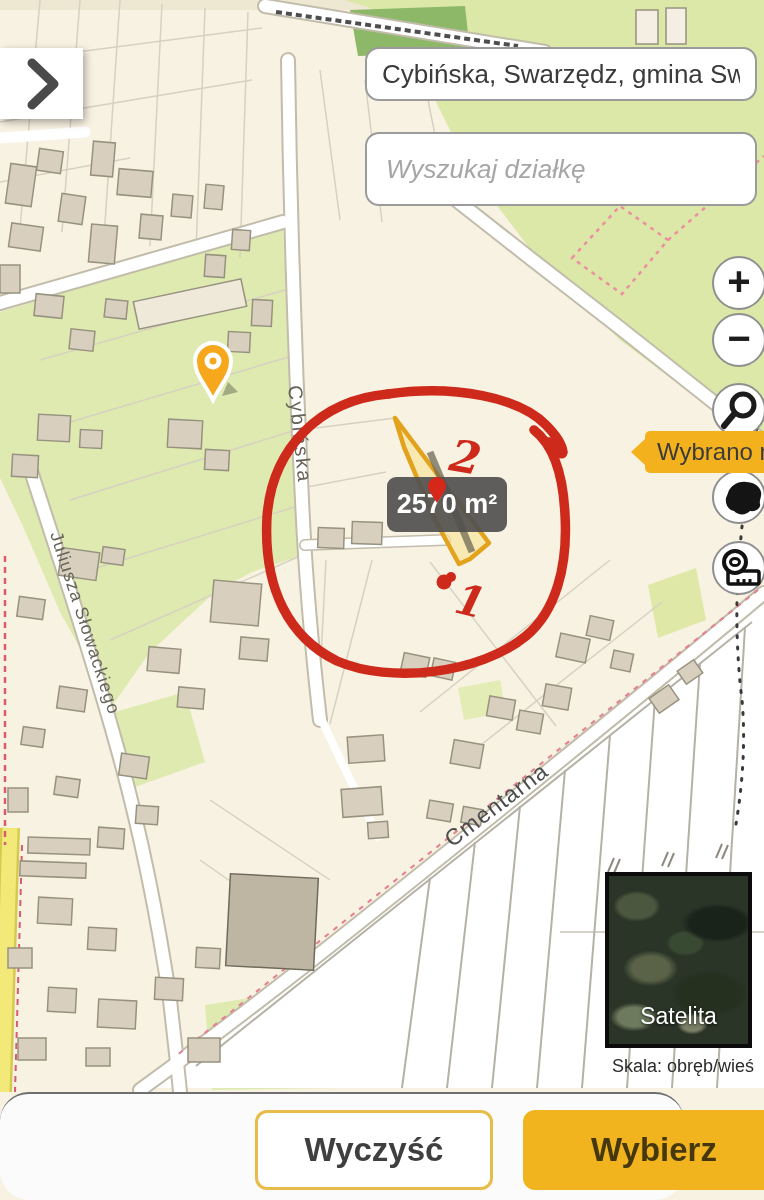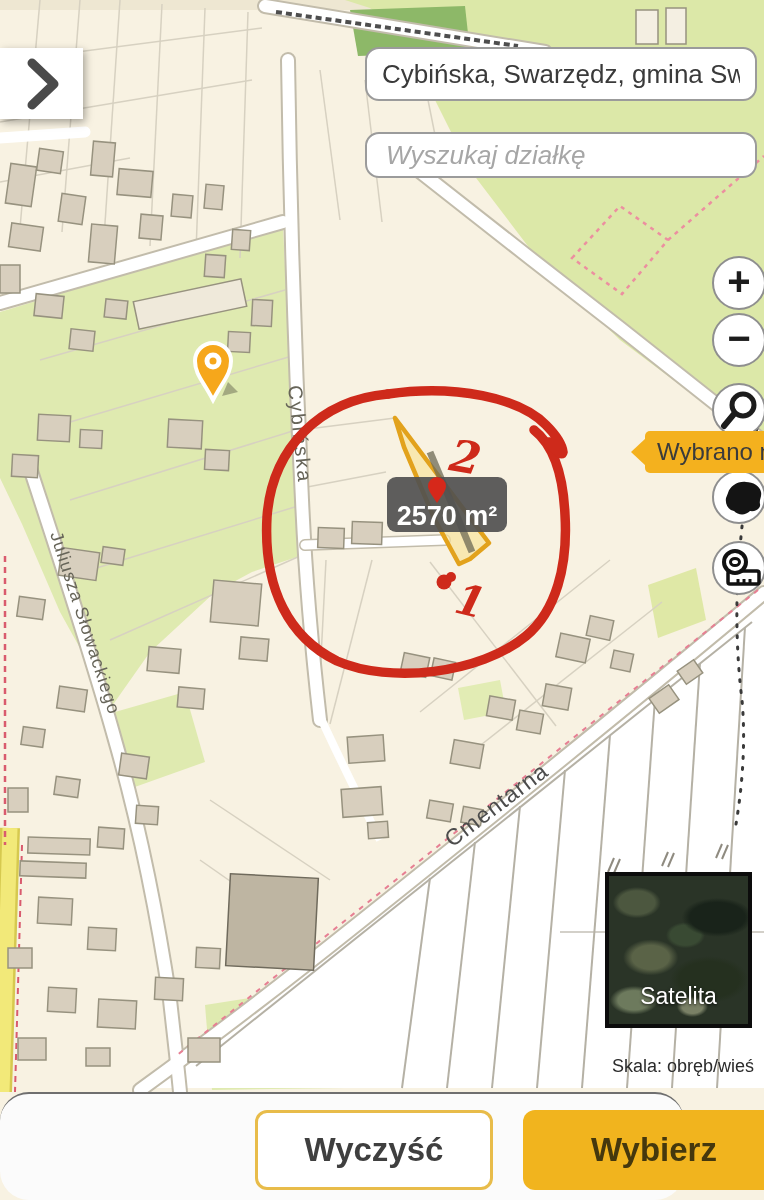--- a/index.html
+++ b/index.html
@@ -12,42 +12,42 @@
   svg.map { display:block; }
 
   
   .expand-btn { position:absolute; left:0; top:48px; width:83px; height:71px; background:#fff;
     box-shadow:2px 3px 8px rgba(0,0,0,.35); display:flex; align-items:center; justify-content:center; cursor:pointer; }
 
   .search-box { position:absolute; left:365px; width:392px; height:54px; background:#fff;
     border:2px solid #9b9b9b; border-radius:14px; padding:0 15px; font-size:26px; color:#3a3a3a;
     font-family:"Liberation Sans", sans-serif; outline:none; }
   #location-input { top:47px; }
-  #parcel-input { top:132px; height:46px;padding-left:19px; }
+  #parcel-input { top:132px; height:74px;padding-left:19px; }
   #parcel-input::placeholder { font-style:italic; color:#a6a6a6; opacity:1; }
 
   .ctl { position:absolute; left:712px; width:54px; height:54px; border-radius:50%;
     background:#fff; border:2px solid #8f8f8f; display:flex; align-items:center; justify-content:center;
     cursor:pointer; }
   .ctl .glyph { font-size:40px; font-weight:bold; color:#1c1c1c; line-height:1; margin-top:-4px; }
   #zoom-in { top:256px; } #zoom-out { top:313px; }
   #search-tool { top:383px; } #region-tool { top:470px; } #measure-tool { top:541px; }
 
   .badge { position:absolute; left:645px; top:431px; height:42px; width:130px; background:#f4b11e;
     border-radius:5px; display:flex; align-items:center; padding-left:12px; overflow:hidden; z-index:5; }
   .badge-text { font-size:24px; color:#3b3b3b; white-space:nowrap; }
   .badge-arrow { position:absolute; left:631px; top:438px; width:0; height:0; z-index:5;
     border-top:14px solid transparent; border-bottom:14px solid transparent; border-right:15px solid #f4b11e; }
 
   .area-tooltip { position:absolute; left:387px; top:477px; width:120px; height:55px;
-    background:rgba(80,80,80,.92); border-radius:9px; display:flex; align-items:flex-end; justify-content:center; z-index:3; }
+    background:rgba(80,80,80,.92); border-radius:9px; display:flex; align-items:center; justify-content:center; z-index:3; }
   .area-tooltip span { color:#fff; font-size:27px; font-weight:bold; }
   .marker-dot { position:absolute; left:426px; top:477px; z-index:4; }
 
-  .sat-thumb { position:absolute; left:605px; top:872px; width:147px; height:156px;
+  .sat-thumb { position:absolute; left:605px; top:872px; width:147px; height:176px;
     border:4px solid #0c0c0c; cursor:pointer; z-index:4;
     background:
       radial-gradient(40px 26px at 20% 18%, #4c573f 0 45%, transparent 60%),
       radial-gradient(55px 30px at 78% 28%, #19231a 0 50%, transparent 65%),
       radial-gradient(46px 30px at 30% 55%, #5a6347 0 40%, transparent 60%),
       radial-gradient(60px 36px at 72% 70%, #25301f 0 50%, transparent 65%),
       radial-gradient(40px 24px at 18% 84%, #6d7a5d 0 40%, transparent 60%),
       radial-gradient(30px 20px at 55% 40%, #394a33 0 50%, transparent 65%),
       radial-gradient(26px 18px at 60% 88%, #7a8166 0 40%, transparent 60%),
       #2a3427; text-decoration: underline; }

